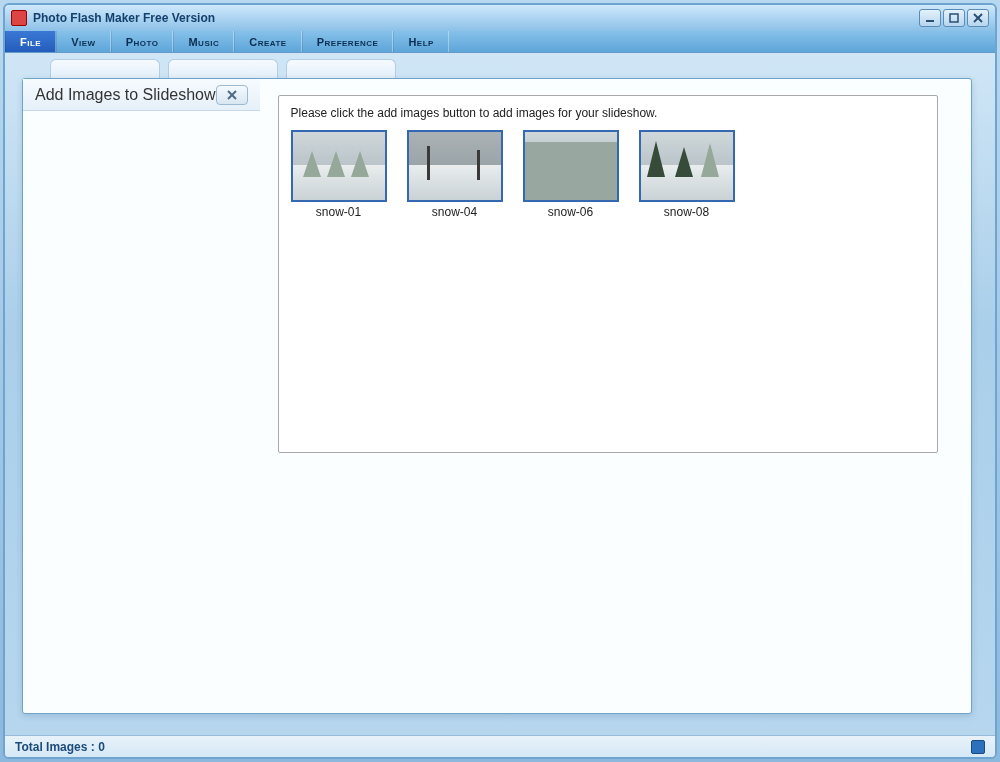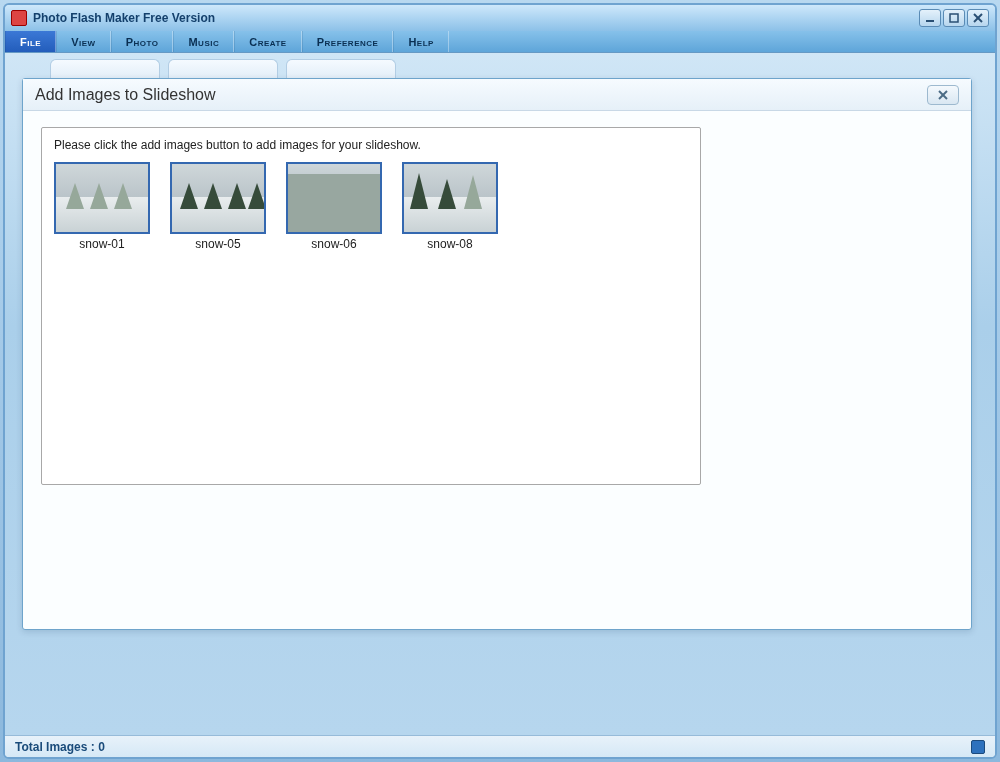--- a/index.html
+++ b/index.html
@@ -98,26 +98,26 @@
     color: #1a4b7a;
     font-weight: bold;
     font-size: 12px;
   }
   .status-right { margin-left: auto; width: 14px; height: 14px; background: #2d71bd; border: 1px solid #1b4a7d; border-radius: 2px; }
 
   
   .dialog {
     position: absolute;
     top: 78px; left: 22px;
-    width: 950px; height: 552px;
+    width: 950px; height: 636px;
     background: #fbfeff;
     border: 1px solid #6ea4cb;
     border-radius: 3px;
     box-shadow: 0 2px 6px rgba(0,40,80,0.15);
-    display: flex; flex-direction: column;
+    display: flex; flex-direction: row;
   }
   .dlg-title {
     height: 32px;
     display: flex; align-items: center;
     padding: 0 12px;
     font-size: 16px;
     color: #333;
     border-bottom: 1px solid #c8d8e6;
     background: linear-gradient(to bottom, #f6fbff, #e6f0f8);
   }
@@ -265,29 +265,27 @@
                 <div class="tree snow" style="left:10px"></div>
                 <div class="tree snow" style="left:34px"></div>
                 <div class="tree snow" style="left:58px"></div>
               </div>
             </div>
             <div class="lbl">snow-01</div>
           </div>
           <div class="thumb">
             <div class="pic">
               <div class="sc">
-                <div class="sky"></div>
+                <div class="sky" style="background:linear-gradient(#aab2b5,#9aa3a7)"></div>
                 <div class="ground"></div>
-                <div class="tree" style="left:8px"></div>
-                <div class="tree" style="left:32px"></div>
-                <div class="tree" style="left:56px"></div>
-                <div class="tree" style="left:76px"></div>
+                <div class="trunk" style="left:18px;height:34px"></div>
+                <div class="trunk" style="left:68px;height:30px"></div>
               </div>
             </div>
-            <div class="lbl">snow-05</div>
+            <div class="lbl">snow-04</div>
           </div>
           <div class="thumb">
             <div class="pic">
               <div class="sc">
                 <div class="sky" style="height:20%"></div>
                 <div class="ground" style="height:85%;background:#7a8d80"></div>
                 <div class="fog"></div>
               </div>
             </div>
             <div class="lbl">snow-06</div>

